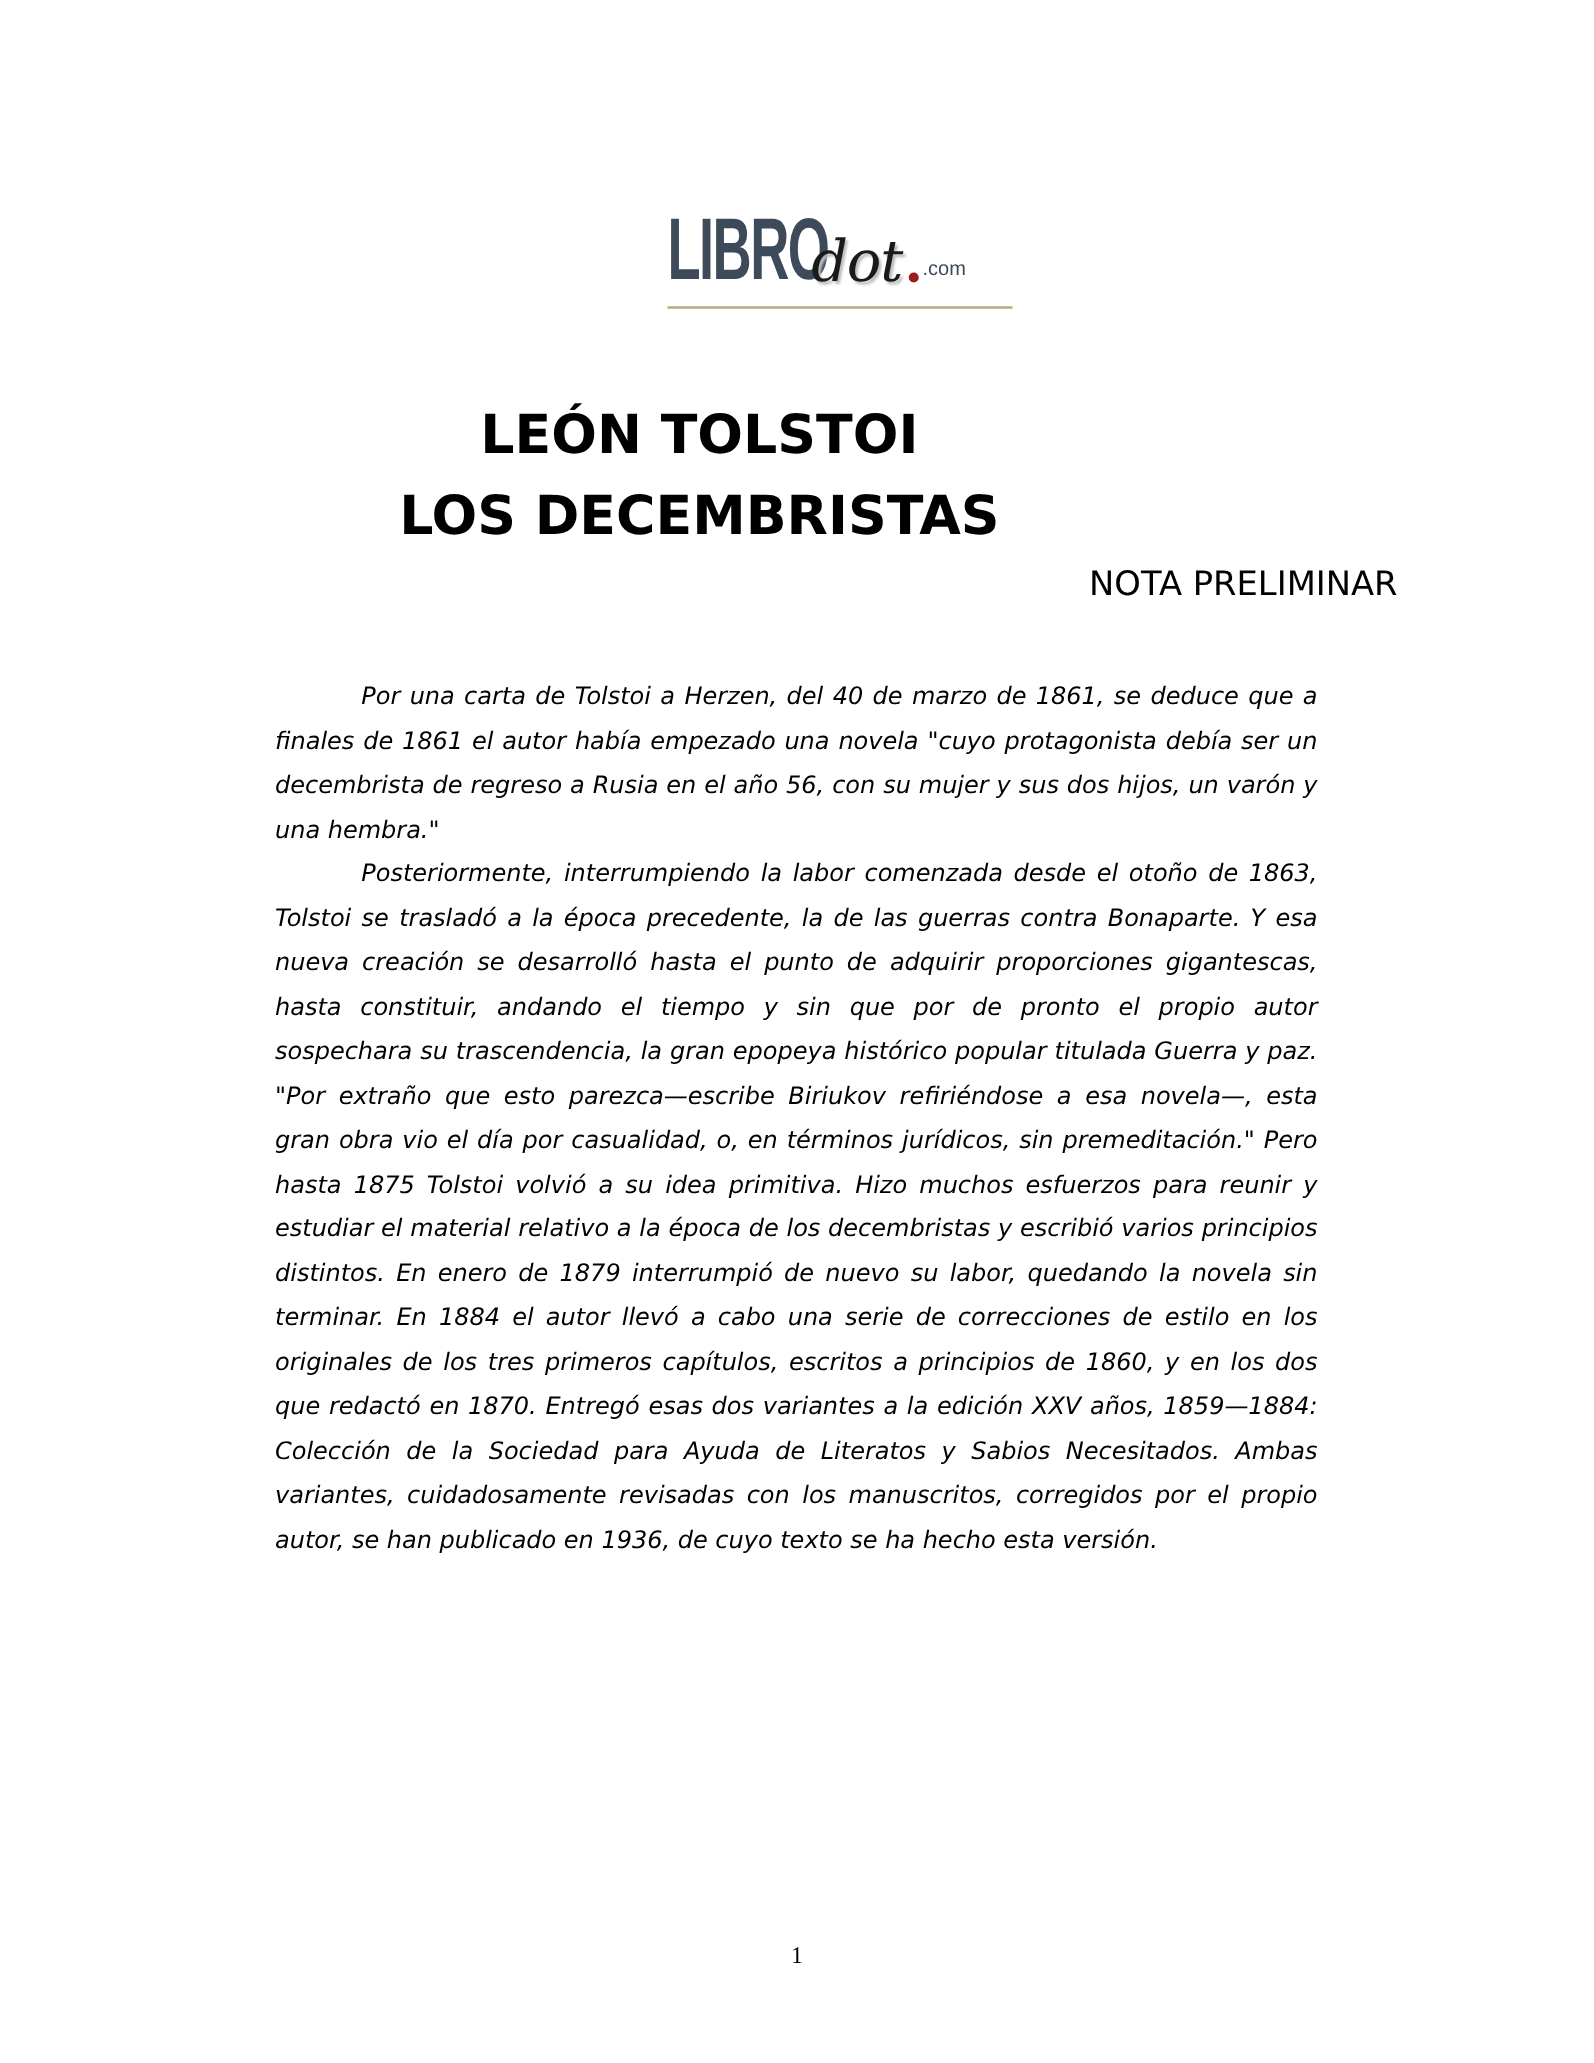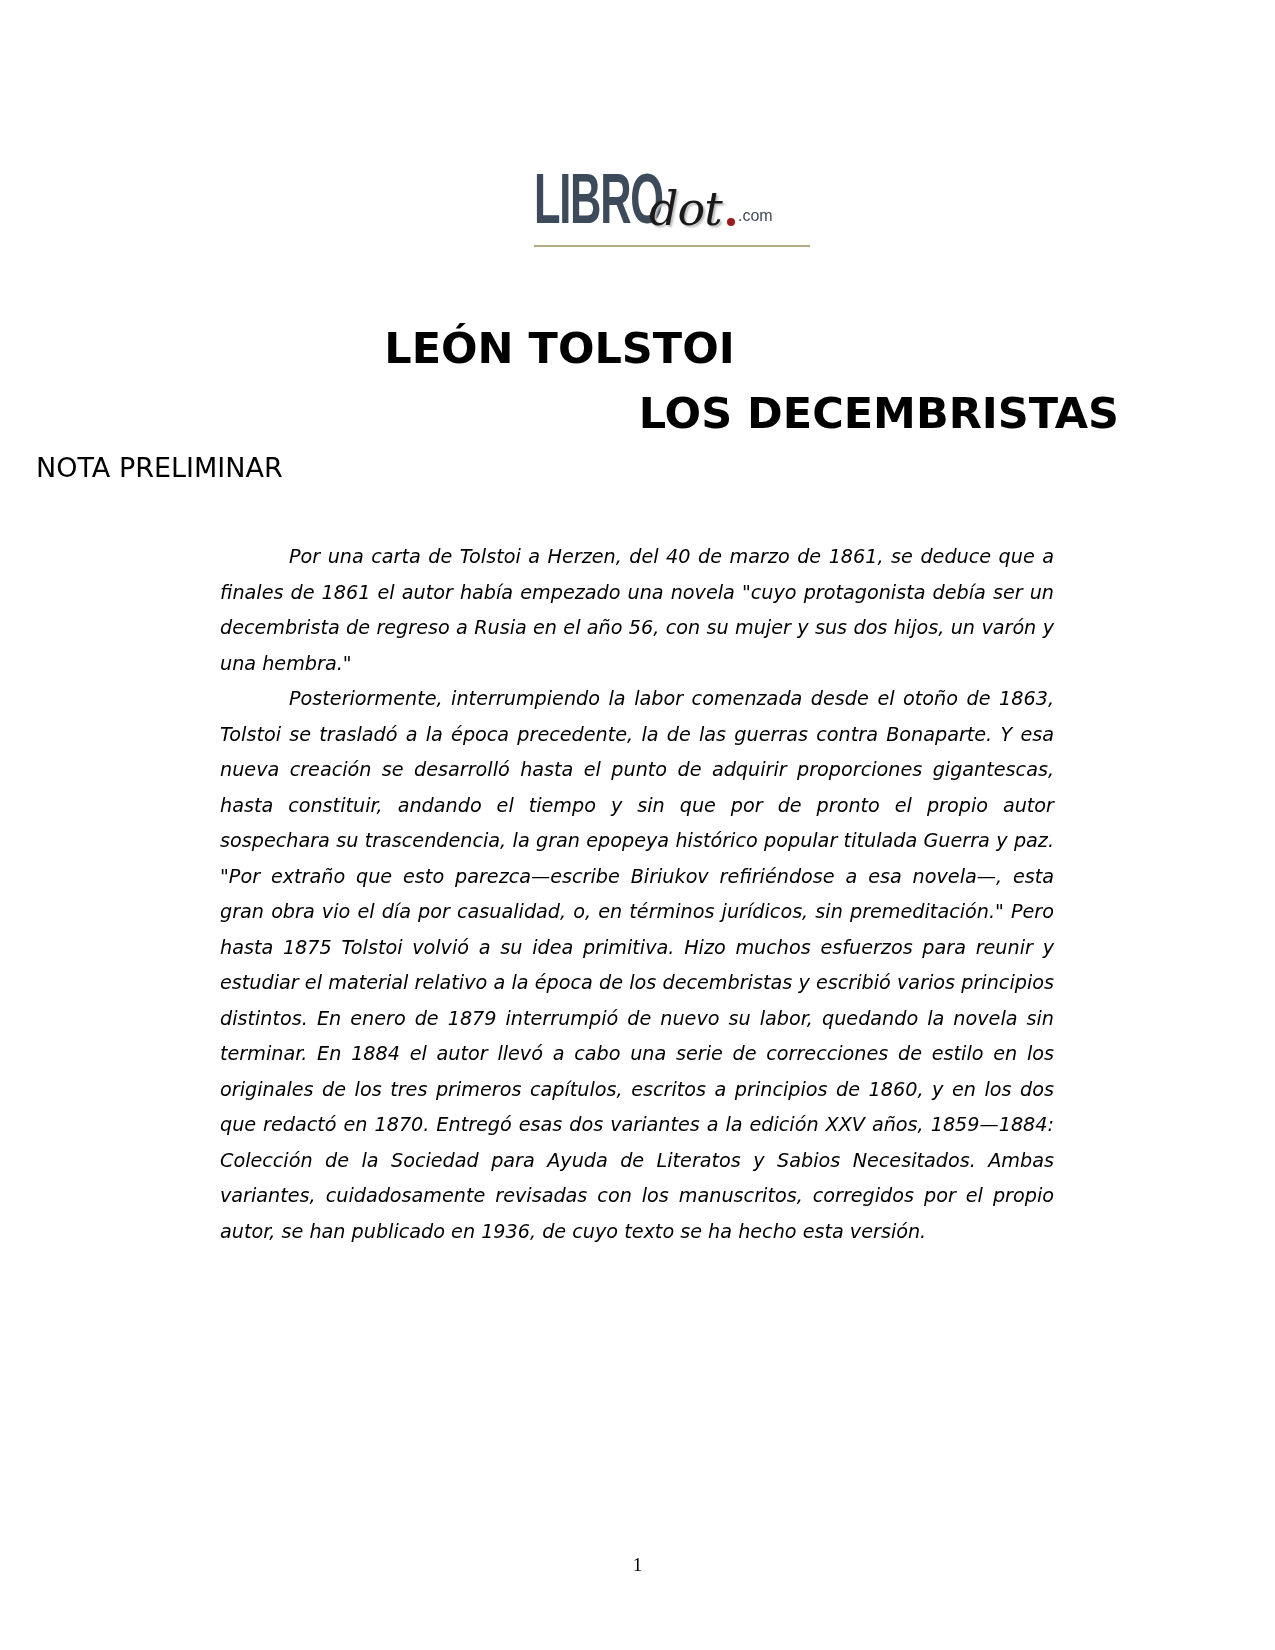--- a/index.html
+++ b/index.html
@@ -83,34 +83,32 @@
   }
   .title-author {
     top: 318px;
     font-size: 43px;
     line-height: 60px;
   }
   .title-book {
     top: 383px;
     font-size: 43px;
     line-height: 60px;
-    text-align: right;
   }
   .subtitle {
     position: absolute;
     left: 0;
     width: 1118px;
     top: 450px;
-    text-align: left;
+    text-align: right;
     font-family: "DejaVu Sans", sans-serif;
     font-weight: normal;
     font-size: 27px;
     line-height: 36px;
     margin: 0;
-    padding-left: 36px;
   }
   .body-text {
     position: absolute;
     left: 220px;
     top: 539px;
     width: 834px;
     font-family: "DejaVu Sans", sans-serif;
     font-style: italic;
     font-size: 19.2px;
     line-height: 35.5px;

